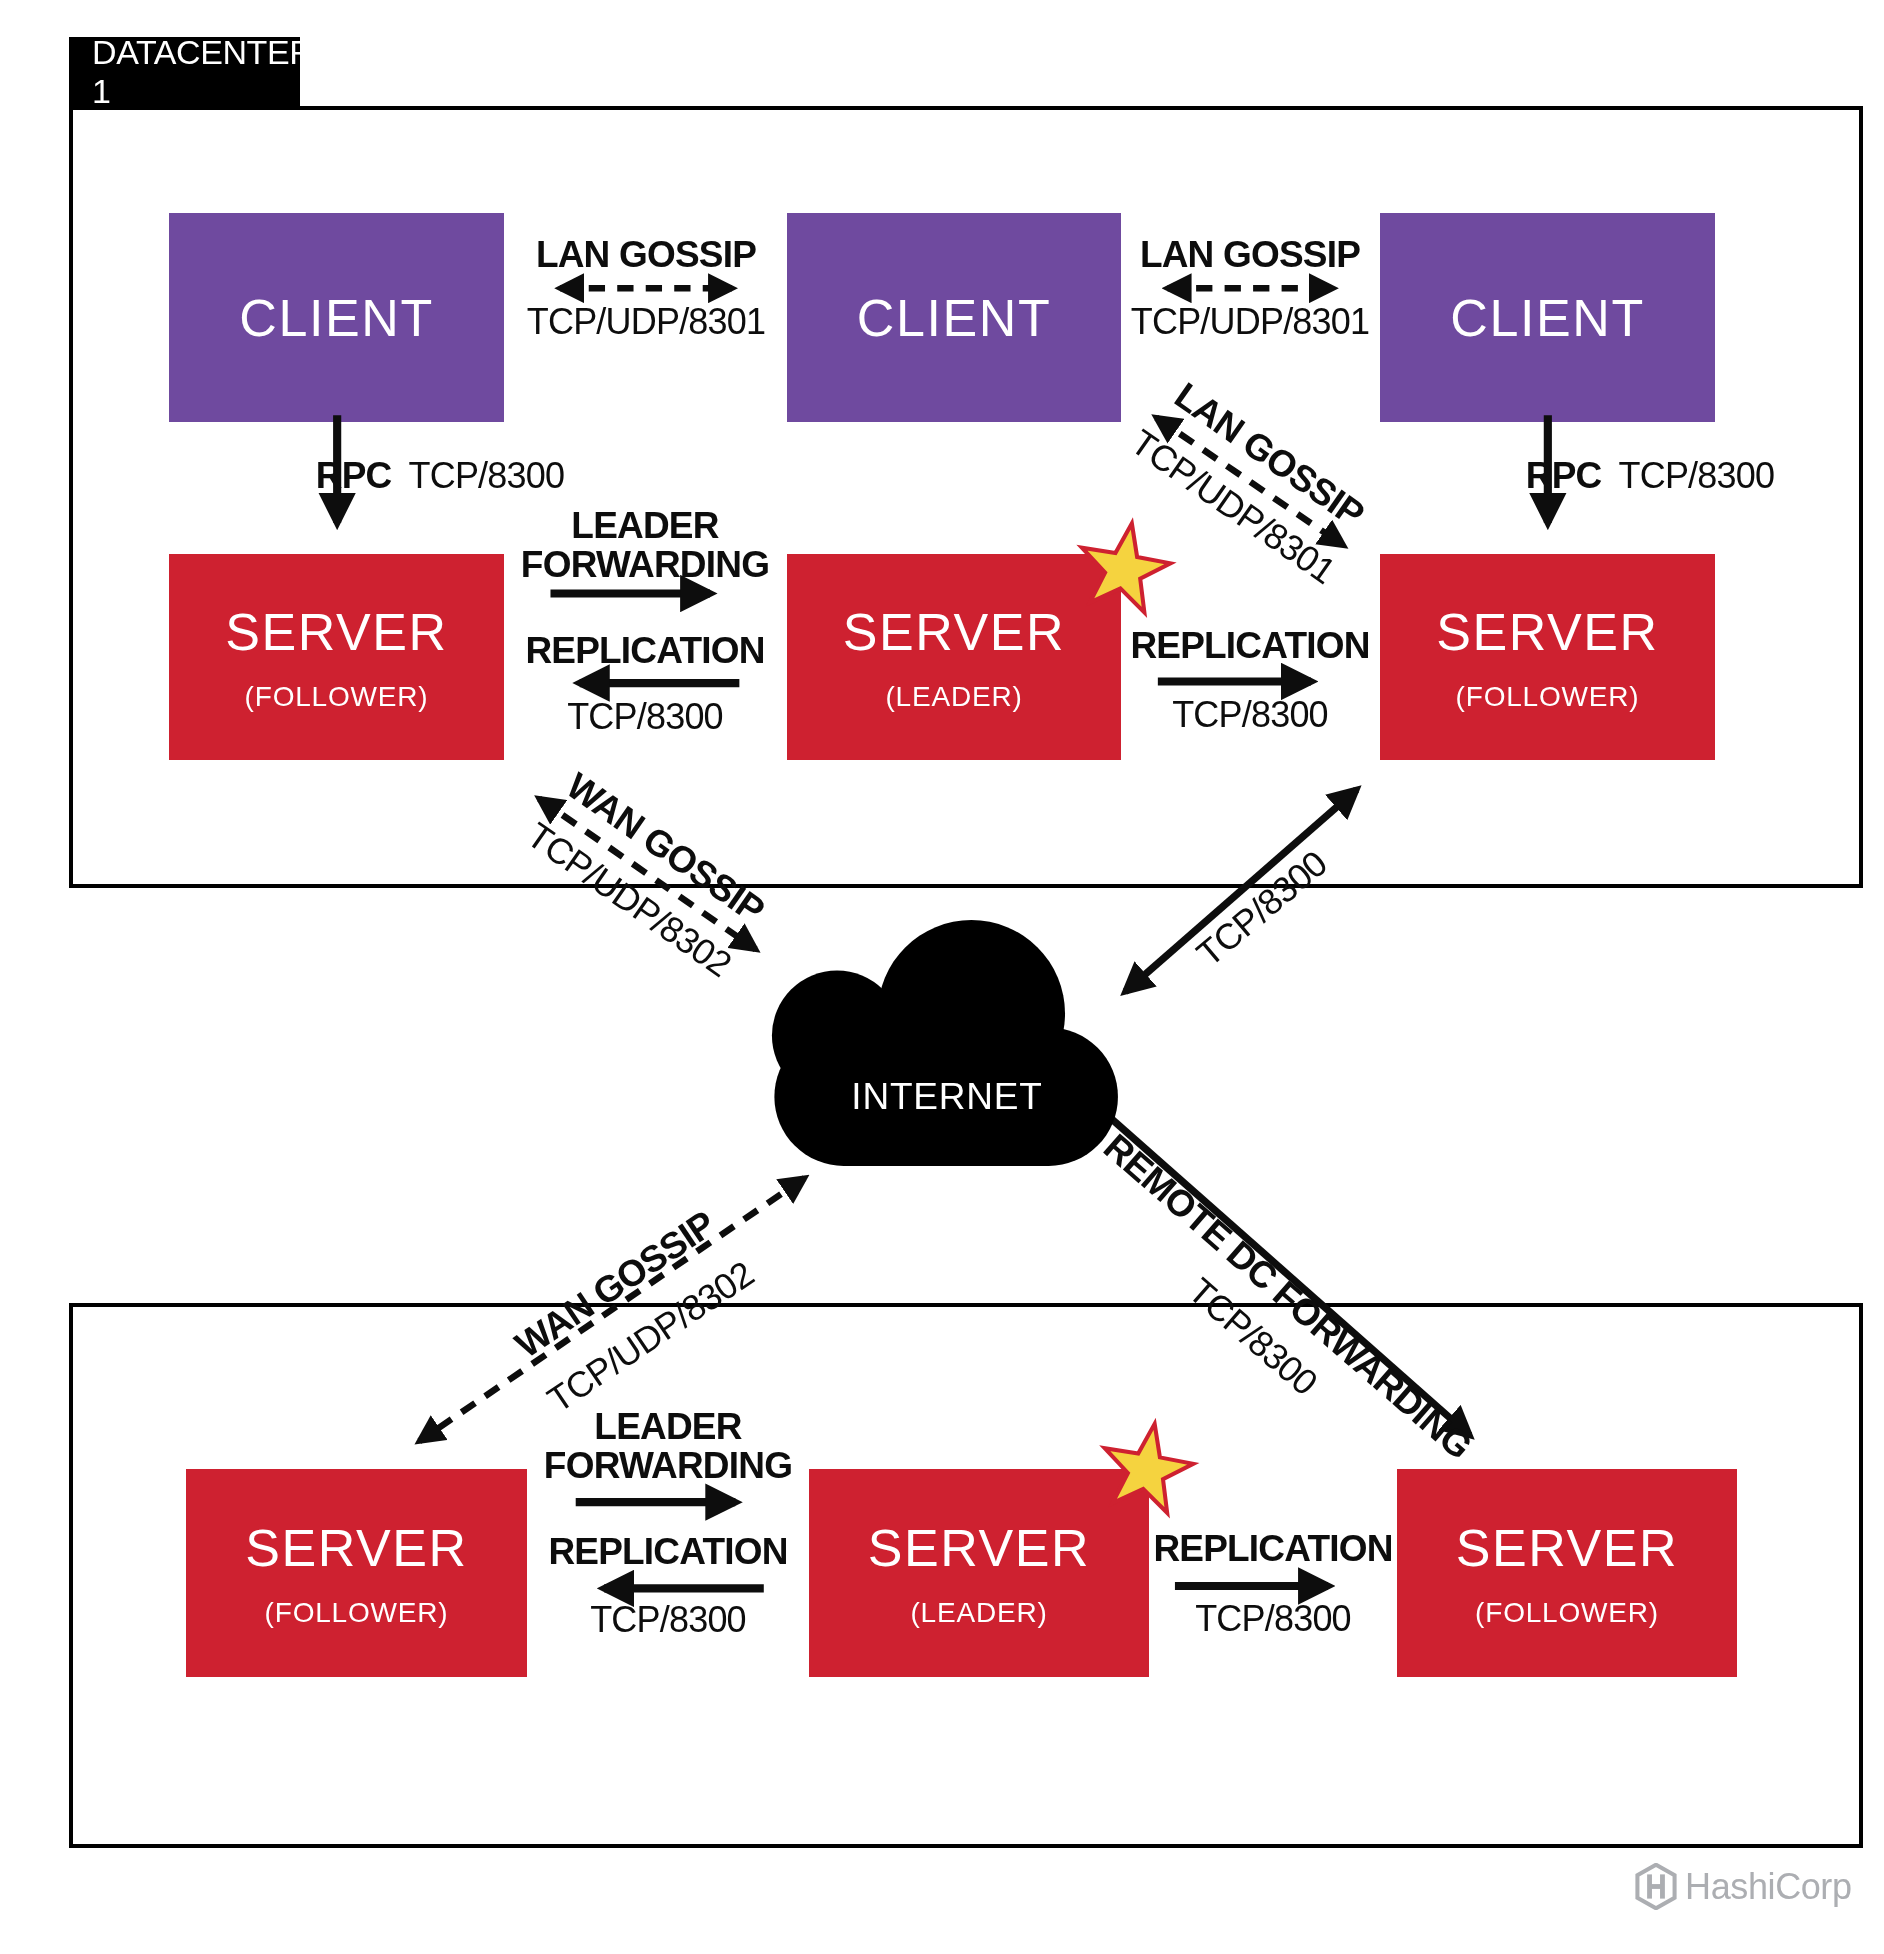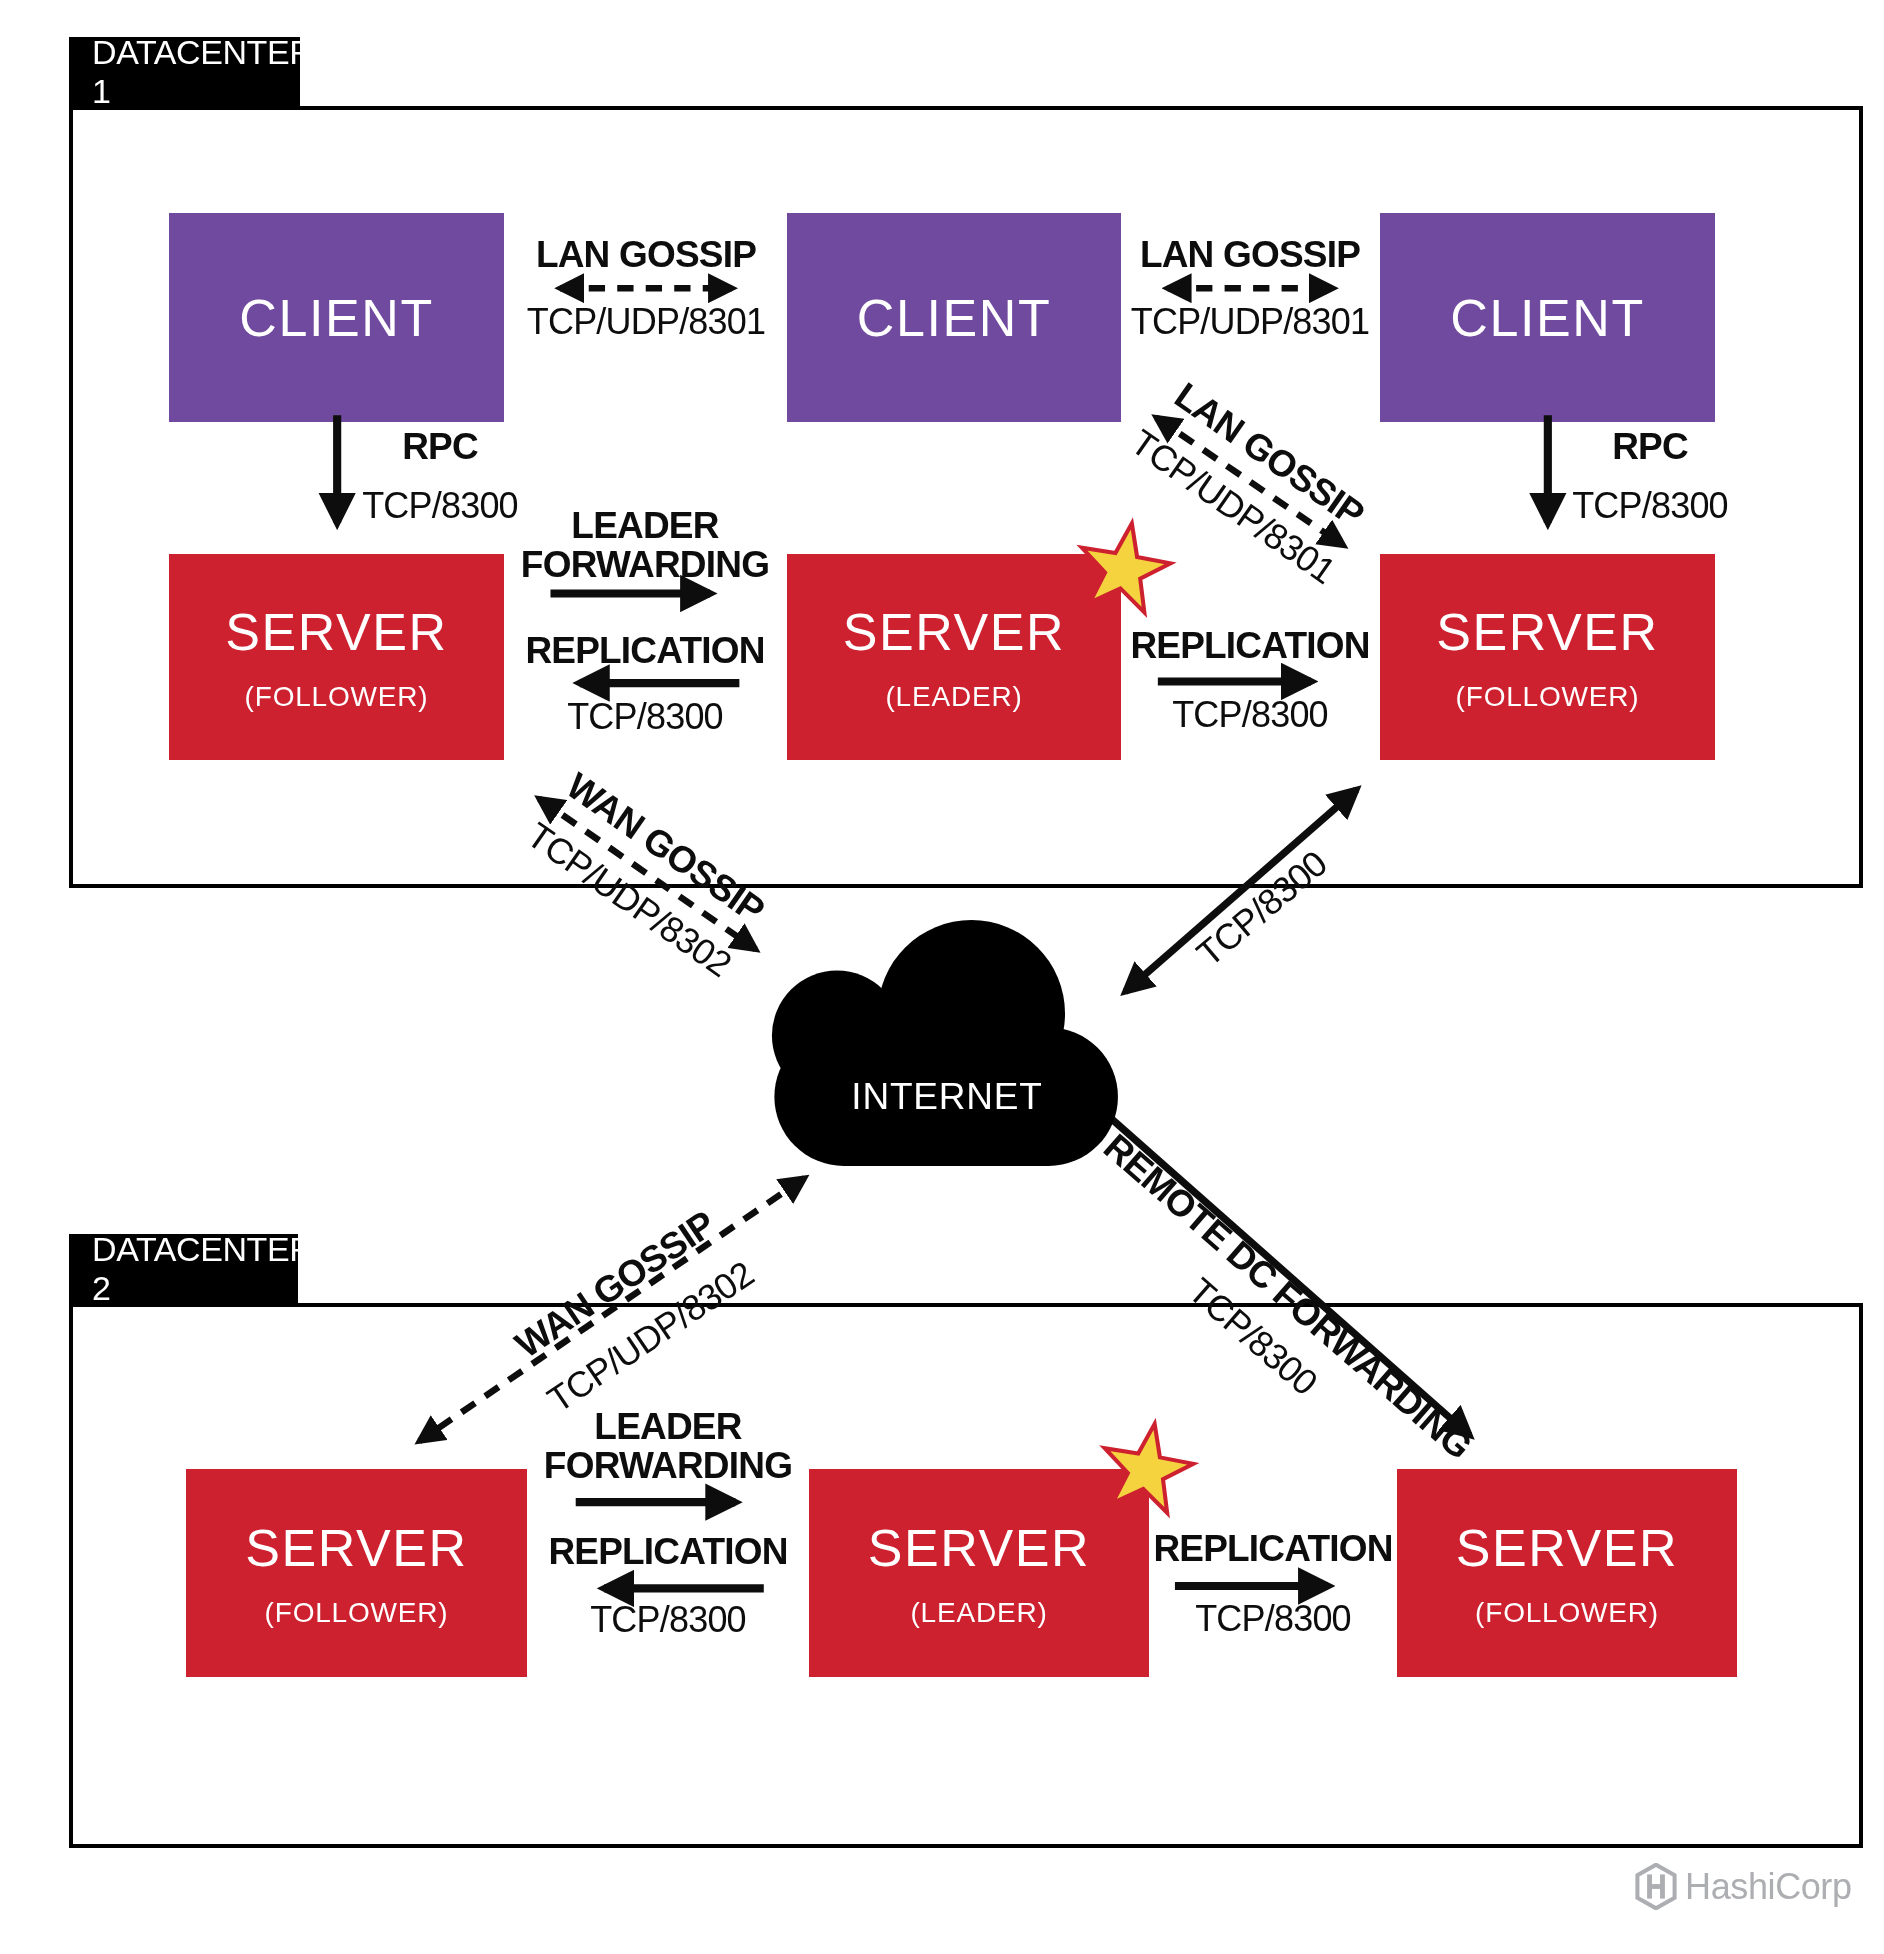--- a/index.html
+++ b/index.html
@@ -12,42 +12,39 @@
   .box{position:absolute;display:flex;flex-direction:column;align-items:center;justify-content:center;
        color:#fff;z-index:2;}
   .client{background:var(--client-purple,#6F4A9F);margin-top:28px;}
   .server{background:var(--server-red,#CE2130);}
   .box-title{font-size:52px;letter-spacing:1.6px;font-weight:400;font-stretch:condensed;}
   .box-sub{font-size:28px;letter-spacing:0.8px;margin-top:19px;font-stretch:condensed;}
   .lbl{position:absolute;transform:translate(-50%,-50%);white-space:nowrap;text-align:center;
        z-index:10;font-stretch:condensed;}
   .bold{font-weight:700;font-size:37px;letter-spacing:-0.8px;}
   .port{font-weight:400;font-size:36px;letter-spacing:-0.8px;}
-  .stack{display:flex;flex-direction:column;align-items:center;gap:17px;}
+  .stack{display:flex;align-items:center;gap:17px;}
   .rot{display:flex;flex-direction:column;align-items:center;}
   svg.overlay{position:absolute;left:0;top:0;z-index:5;pointer-events:none;}
   .internet-label{position:absolute;transform:translate(-50%,-50%);color:#fff;font-size:37px;
                   letter-spacing:0.8px;z-index:10;font-stretch:condensed;}
   .brand{position:absolute;left:1635px;top:1863px;display:flex;align-items:center;gap:8.1px;z-index:10;}
   .brand-text{color:var(--logo-gray,#ACAEB2);font-size:36px;font-weight:400;letter-spacing:-0.4px;}
 </style>
 </head>
 <body>
 
 <div id="canvas">
 
   <div class="dc-border" style="left:69px;top:106px;width:1786px;height:774px;"></div>
   <div class="dc-label" style="left:69px;top:37px;width:231px;height:69px;">
     <span>DATACENTER 1</span>
   </div>
 
   <div class="dc-border" style="left:69px;top:1303px;width:1786px;height:537px;"></div>
-  <div class="dc-label" style="left:69px;top:1234px;width:229px;height:69px;">
-    <span>DATACENTER 2</span>
-  </div>
 
   <div class="box client" style="left:169px;top:185px;width:335px;height:209px;">
     <div class="box-title">CLIENT</div>
   </div>
   <div class="box client" style="left:787px;top:185px;width:334px;height:209px;">
     <div class="box-title">CLIENT</div>
   </div>
   <div class="box client" style="left:1380px;top:185px;width:335px;height:209px;">
     <div class="box-title">CLIENT</div>
   </div>

